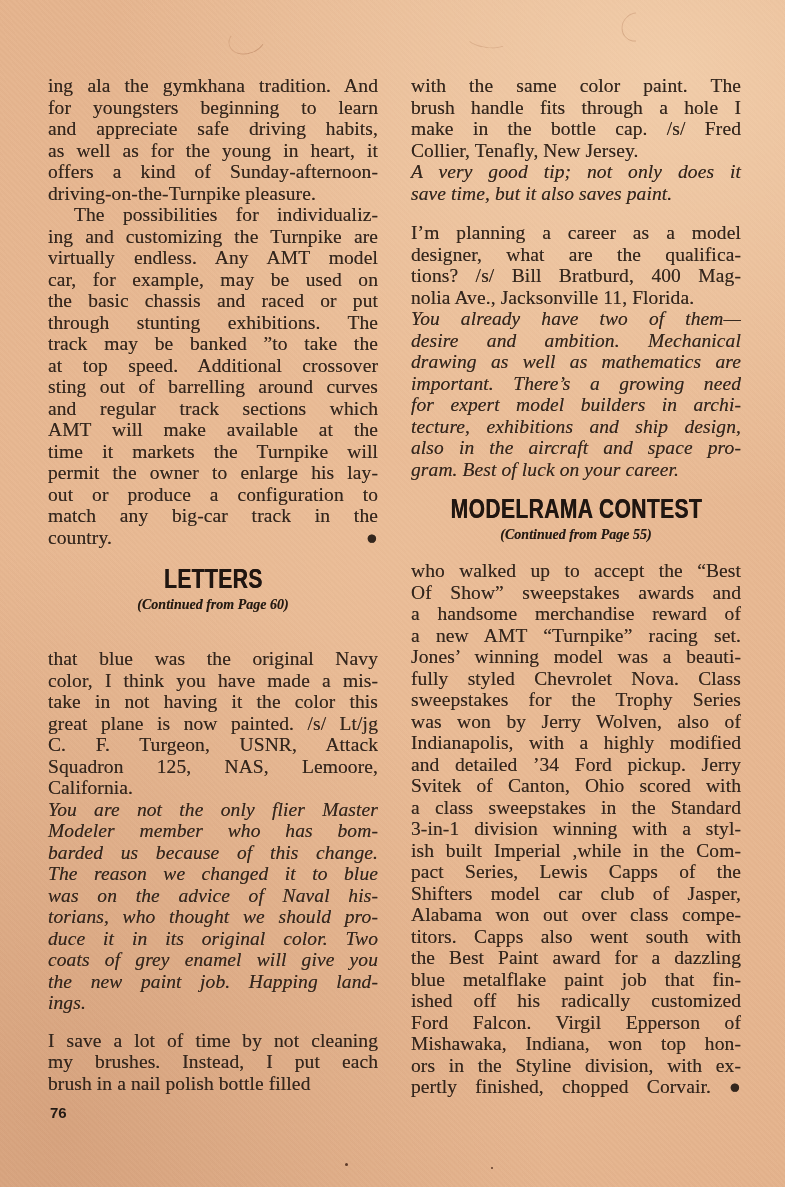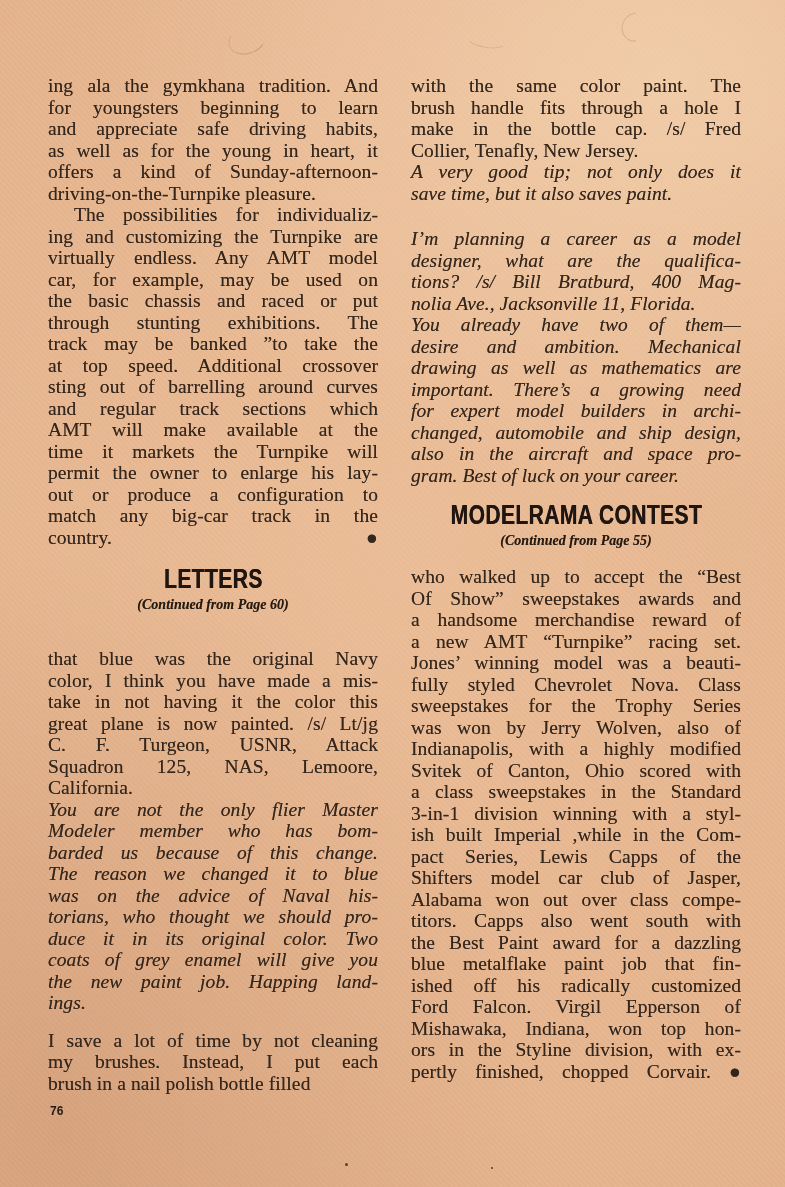--- a/index.html
+++ b/index.html
@@ -36,21 +36,21 @@
     white-space:nowrap;
   }
   .subheading {
     text-align:center; font-style:italic; font-weight:700;
     font-size:14px; line-height:22px; height:22px; color:#241a12;
     text-shadow:0 0 0.5px rgba(40,26,15,0.5);
   }
   .page-number {
     position:absolute; left:50px; top:1104px;
     font-family:"Liberation Sans",sans-serif; font-weight:700;
-    font-size:12px; color:#231a14;text-align:right;
+    font-size:15px; color:#231a14;text-align:right;
   }
   
   .crease { position:absolute; pointer-events:none; }
   .crease-1 { left:228px; top:26px; width:36px; height:26px;
     border:1.5px solid transparent; border-bottom-color:rgba(145,85,52,0.30);
     border-left-color:rgba(145,85,52,0.18); border-radius:50%; transform:rotate(-18deg); }
   .crease-2 { left:466px; top:30px; width:40px; height:16px;
     border:1.2px solid transparent; border-bottom-color:rgba(150,90,55,0.20);
     border-radius:50%; transform:rotate(8deg); }
   .crease-3 { left:622px; top:12px; width:26px; height:28px;
@@ -130,48 +130,49 @@
       <div class="paragraph roman">
         <div class="line">with the same color paint. The</div>
         <div class="line">brush handle fits through a hole I</div>
         <div class="line">make in the bottle cap. /s/ Fred</div>
         <div class="line last">Collier, Tenafly, New Jersey.</div>
       </div>
       <div class="paragraph italic">
         <div class="line">A very good tip; not only does it</div>
         <div class="line last">save time, but it also saves paint.</div>
       </div>
-      <div class="paragraph roman" style="margin-top: 24px; font-style: italic;">
+      <div class="paragraph roman" style="margin-top: 18px;">
         <div class="line">I’m planning a career as a model</div>
         <div class="line">designer, what are the qualifica-</div>
         <div class="line">tions? /s/ Bill Bratburd, 400 Mag-</div>
         <div class="line last">nolia Ave., Jacksonville 11, Florida.</div>
       </div>
       <div class="paragraph italic">
         <div class="line">You already have two of them—</div>
         <div class="line">desire and ambition. Mechanical</div>
         <div class="line">drawing as well as mathematics are</div>
         <div class="line">important. There’s a growing need</div>
         <div class="line">for expert model builders in archi-</div>
-        <div class="line">changed, automobile and ship design,</div>
+        <div class="line">tecture, exhibitions and ship design,</div>
         <div class="line">also in the aircraft and space pro-</div>
         <div class="line last">gram. Best of luck on your career.</div>
       </div>
       <div class="heading" style="margin-top: 14px;"><span class="heading-text">MODELRAMA CONTEST</span></div>
       <div class="subheading">(Continued from Page 55)</div>
       <div class="paragraph roman" style="margin-top: 14px;">
         <div class="line">who walked up to accept the “Best</div>
         <div class="line">Of Show” sweepstakes awards and</div>
         <div class="line">a handsome merchandise reward of</div>
         <div class="line">a new AMT “Turnpike” racing set.</div>
         <div class="line">Jones’ winning model was a beauti-</div>
         <div class="line">fully styled Chevrolet Nova. Class</div>
         <div class="line">sweepstakes for the Trophy Series</div>
         <div class="line">was won by Jerry Wolven, also of</div>
         <div class="line">Indianapolis, with a highly modified</div>
+        <div class="line">and detailed ’34 Ford pickup. Jerry</div>
         <div class="line">Svitek of Canton, Ohio scored with</div>
         <div class="line">a class sweepstakes in the Standard</div>
         <div class="line">3-in-1 division winning with a styl-</div>
         <div class="line">ish built Imperial ,while in the Com-</div>
         <div class="line">pact Series, Lewis Capps of the</div>
         <div class="line">Shifters model car club of Jasper,</div>
         <div class="line">Alabama won out over class compe-</div>
         <div class="line">titors. Capps also went south with</div>
         <div class="line">the Best Paint award for a dazzling</div>
         <div class="line">blue metalflake paint job that fin-</div>

